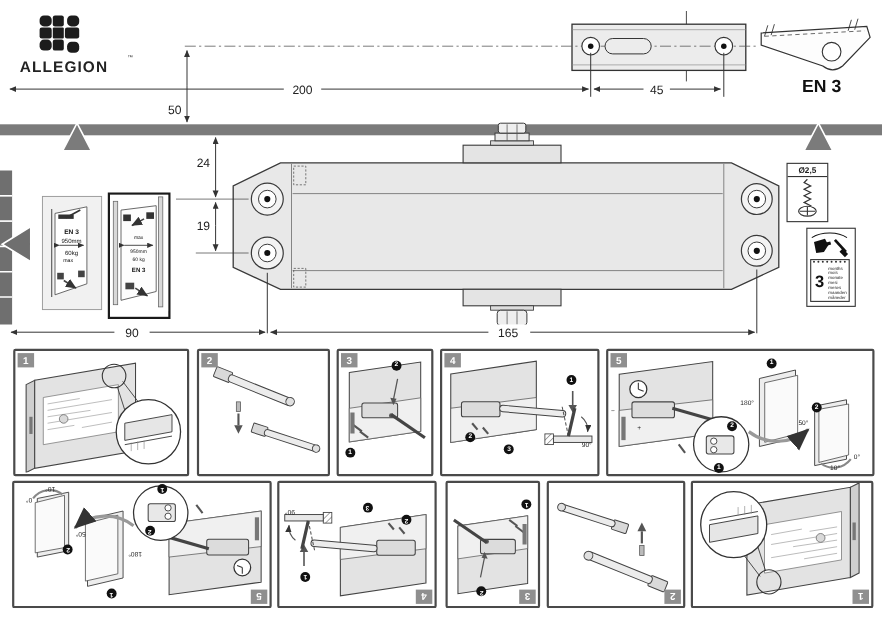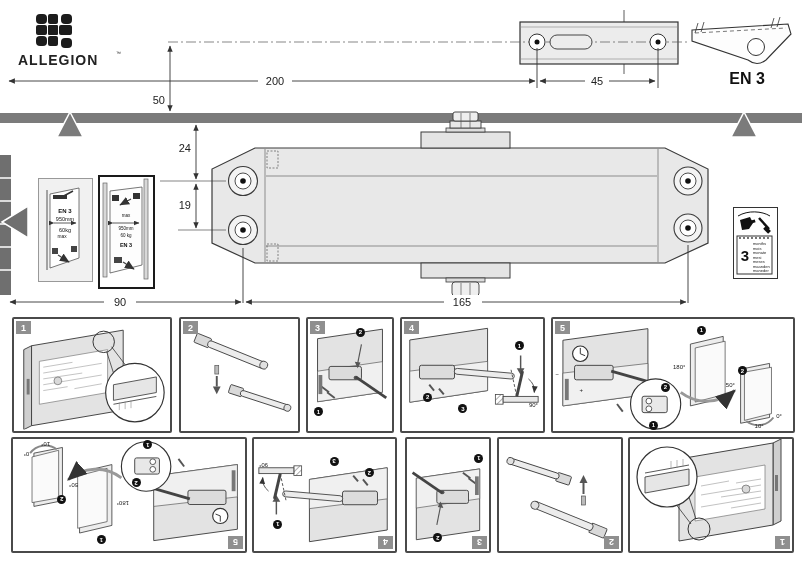--- a/index.html
+++ b/index.html
@@ -318,20 +318,29 @@
       <text x="26" y="40" font-size="4.5" text-anchor="middle" fill="#111">max</text>
       <line x1="13" y1="46" x2="39" y2="46" stroke="#333" stroke-width="0.8" marker-start="url(#arr)" marker-end="url(#arr)"></line>
       <text x="26" y="53" font-size="4.5" text-anchor="middle" fill="#111">950mm</text>
       <text x="26" y="60" font-size="4.5" text-anchor="middle" fill="#111">60 kg</text>
       <text x="26" y="70" font-size="5.5" font-weight="bold" text-anchor="middle" fill="#111">EN 3</text>
       <rect x="14" y="80" width="8" height="6" fill="#444"></rect>
       <line x1="23" y1="85" x2="34" y2="92" stroke="#444" stroke-width="1.4" marker-end="url(#arr)"></line>
     </svg>
   </div>
 
+  <div class="abs spec-box" style="left:715px;top:148px;width:38px;height:54px">
+    <div class="spec-head">Ø2,5</div>
+    <svg width="36" height="38">
+      <polyline points="18,2 15,5 21,8 15,11 21,14 15,17 21,20 15,23 21,26 18,28" fill="none" stroke="#333" stroke-width="1.1"></polyline>
+      <ellipse cx="18" cy="31" rx="8" ry="4.5" fill="#fff" stroke="#333" stroke-width="1"></ellipse>
+      <line x1="11" y1="31" x2="25" y2="31" stroke="#333" stroke-width="1"></line>
+      <line x1="18" y1="27" x2="18" y2="35" stroke="#333" stroke-width="1"></line>
+    </svg>
+  </div>
 
   <div id="maint" class="abs">
     <svg width="42" height="69" viewBox="0 0 42 69">
       <path d="M4,8 C14,2 28,3 36,8" fill="none" stroke="#111" stroke-width="1"></path>
       <path d="M6,12 l10,-3 l3,6 l-4,6 l-7,1 z" fill="#111"></path>
       <rect x="15" y="13" width="6" height="3" fill="#111" transform="rotate(-15 15 13)"></rect>
       <line x1="25" y1="10" x2="35" y2="21" stroke="#111" stroke-width="2.5"></line>
       <rect x="32" y="18" width="7" height="4" fill="#111" transform="rotate(45 32 18)"></rect>
       <rect x="3" y="28" width="35" height="38" fill="#fff" stroke="#333" stroke-width="1"></rect>
       <g fill="#333">

